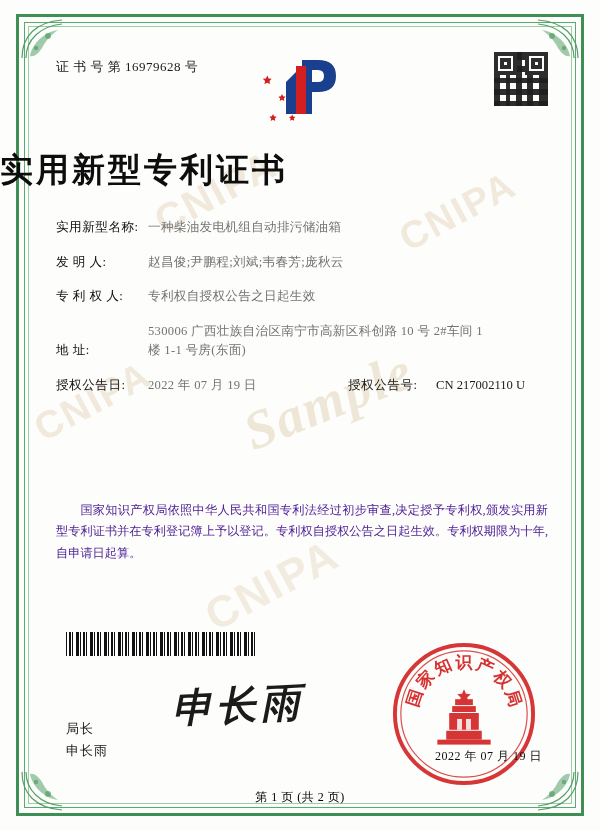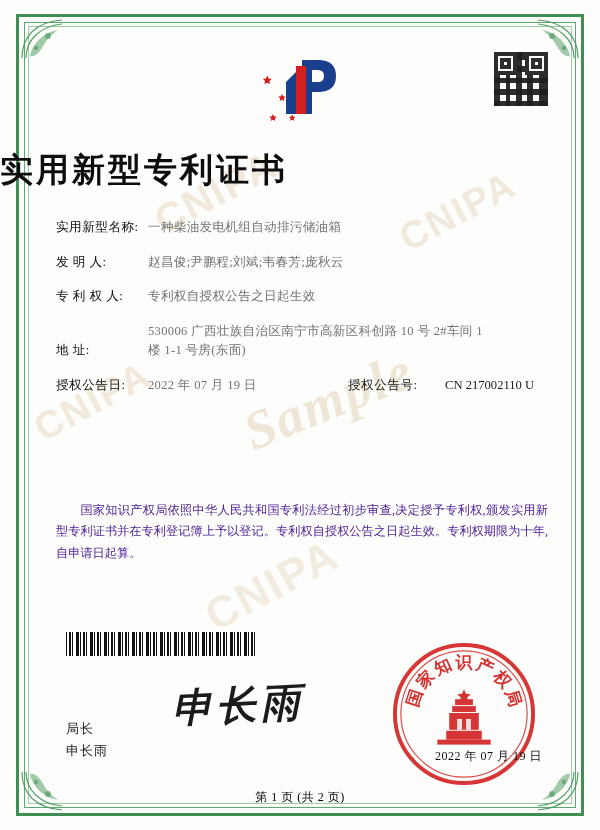--- a/index.html
+++ b/index.html
@@ -146,21 +146,21 @@
     flex: 1 1 auto;
     color: #737373;
     letter-spacing: .3px;
   }
   .field-row.two .field-value { flex: 0 0 200px; }
   .field-label2 {
     width: 88px;
     flex: 0 0 88px;
     letter-spacing: .5px;
   }
-  .field-value2 { flex: 1 1 auto; margin-left: 9px; }
+  .field-value2 { flex: 1 1 auto; }
   .addr-line2 { padding-left: 0; }
 
   
   .paras {
     position: absolute;
     left: 56px; top: 500px;
     width: 492px;
     font-size: 12.2px;
     line-height: 1.75;
     text-align: justify;
@@ -276,20 +276,21 @@
     </g>
       </svg>
   </div>
 
   <div class="watermark wm1">CNIPA</div>
   <div class="watermark wm2">CNIPA</div>
   <div class="watermark wm3">CNIPA</div>
   <div class="watermark wm4">Sample</div>
   <div class="watermark wm5">CNIPA</div>
 
+  <div class="cert-no">证 书 号 第 16979628 号</div>
   <div class="qr"></div>
 
   <div class="logo">
     <svg viewBox="0 0 120 70">
       <path d="M62 8 L78 8 Q96 8 96 24 Q96 40 78 40 L72 40 L72 62 L62 62 Z" fill="#1b3f8f"></path>
       <path d="M72 18 L78 18 Q84 18 84 24 Q84 30 78 30 L72 30 Z" fill="#fdfdfb"></path>
       <path d="M56 14 L66 14 L66 62 L56 62 Z" fill="#d22020"></path>
       <path d="M46 30 L56 20 L56 62 L46 62 Z" fill="#1b3f8f"></path>
       <g fill="#d22020">
         <path d="M26 24 l2.2 4.6 5 .7 -3.6 3.5 .9 5 -4.5-2.4 -4.5 2.4 .9-5 -3.6-3.5 5-.7z" transform="scale(.62) translate(18 14)"></path>

